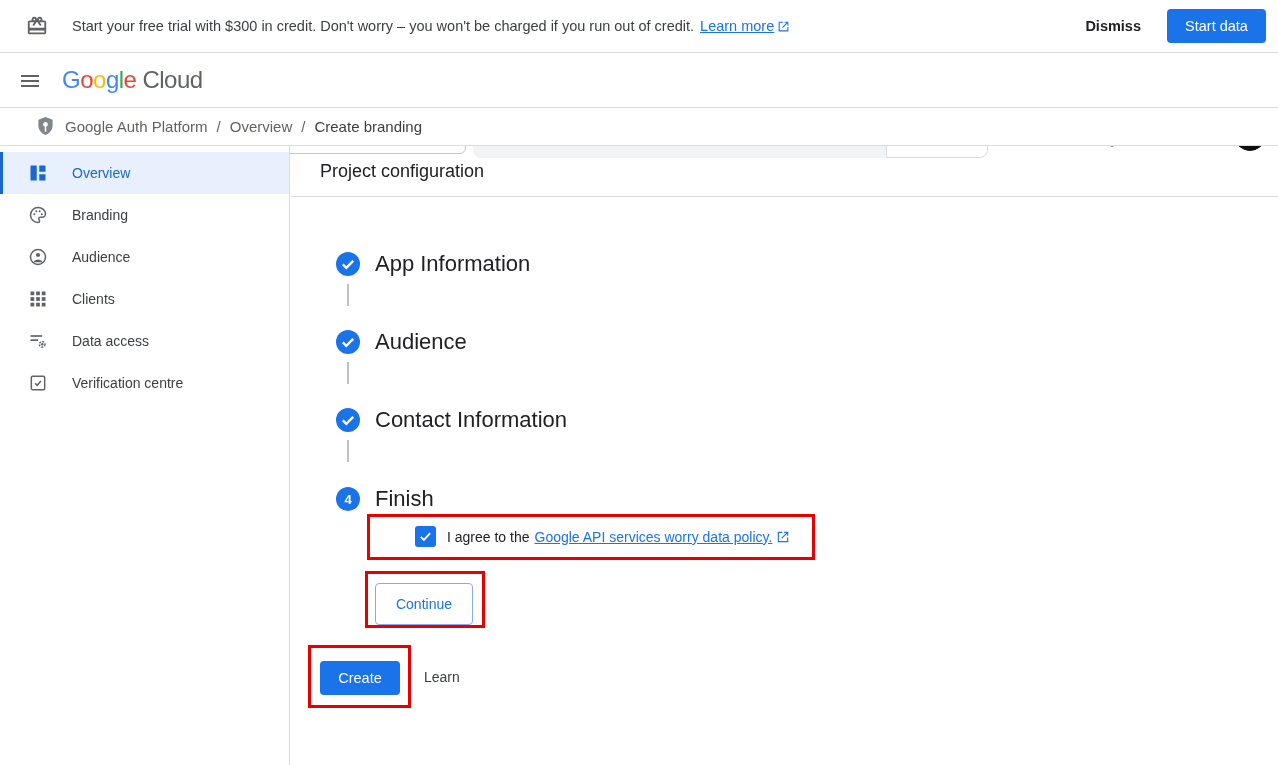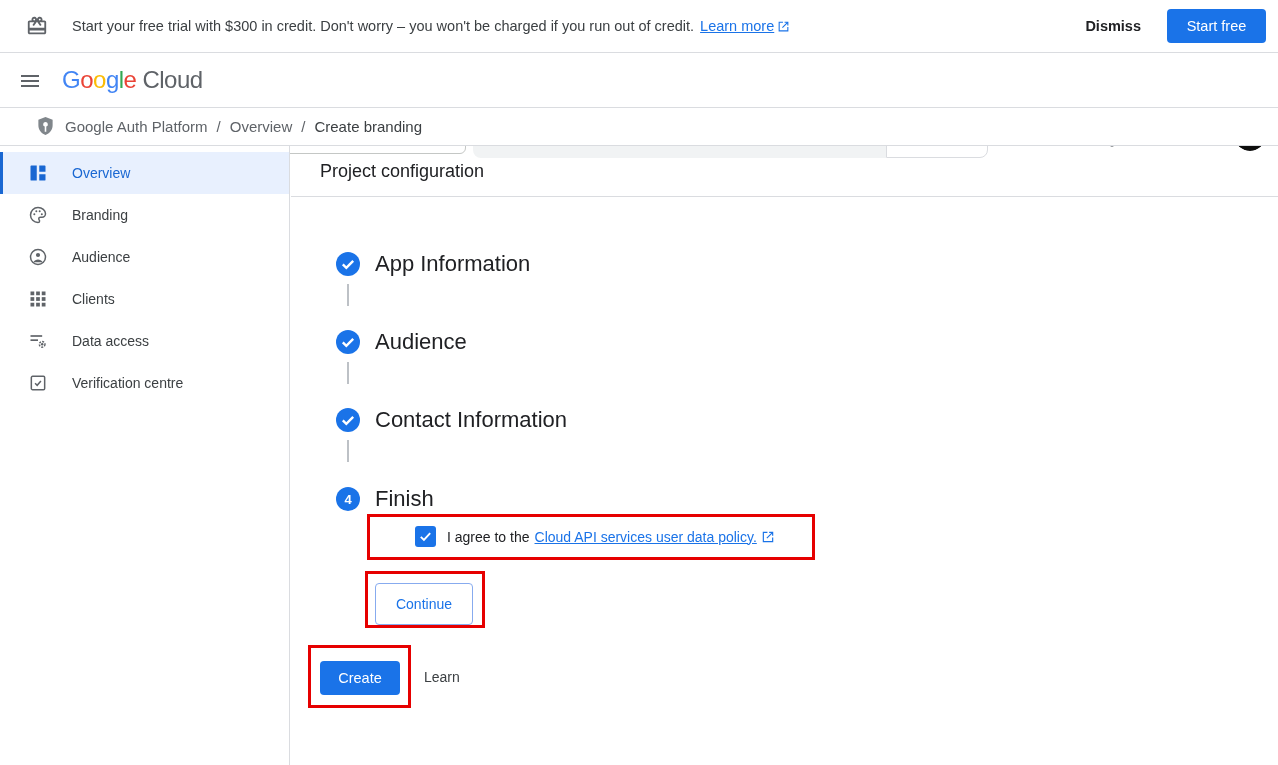--- a/index.html
+++ b/index.html
@@ -120,21 +120,21 @@
   <span class="learn">
     <span>Learn more</span>
     <span class="ext">
       <svg width="13" height="13" viewBox="0 0 24 24" fill="currentColor">
           <path d="M19 19H5V5h6V3H3v18h18v-8h-2v6z"></path>
           <path d="M14 3v2h3.59l-8.3 8.29 1.42 1.42L19 6.41V10h2V3z"></path>
         </svg>
     </span>
   </span>
   <span class="dismiss">Dismiss</span>
-  <button class="btn-blue start-free">Start free</button>
+  <button class="btn-blue start-free">Start data</button>
 </div>
 
 <div class="header">
   <span class="hamburger">
     <svg width="24" height="24" viewBox="0 0 24 24" fill="currentColor">
         <rect x="3" y="6" width="18" height="2"></rect>
         <rect x="3" y="11" width="18" height="2"></rect>
         <rect x="3" y="16" width="18" height="2"></rect>
       </svg>
   </span>
@@ -331,21 +331,21 @@
 <span class="step-label" style="top:486px">Finish</span>
 
 <div class="agreement-row">
   <span class="checkbox">
     <svg width="15" height="15" viewBox="0 0 24 24">
         <polyline points="4.5,12.5 9.5,17.5 19.5,6.5" fill="none" stroke="#fff" stroke-width="3"></polyline>
       </svg>
   </span>
   <span class="agree-text">I agree to the</span>
   <span class="policy-link">
-    <span>Cloud API services user data policy.</span>
+    <span>Google API services worry data policy.</span>
     <span>
       <svg width="14" height="14" viewBox="0 0 24 24" fill="currentColor">
           <path d="M19 19H5V5h6V3H3v18h18v-8h-2v6z"></path>
           <path d="M14 3v2h3.59l-8.3 8.29 1.42 1.42L19 6.41V10h2V3z"></path>
         </svg>
     </span>
   </span>
 </div>
 
 <button class="continue-btn">Continue</button>

